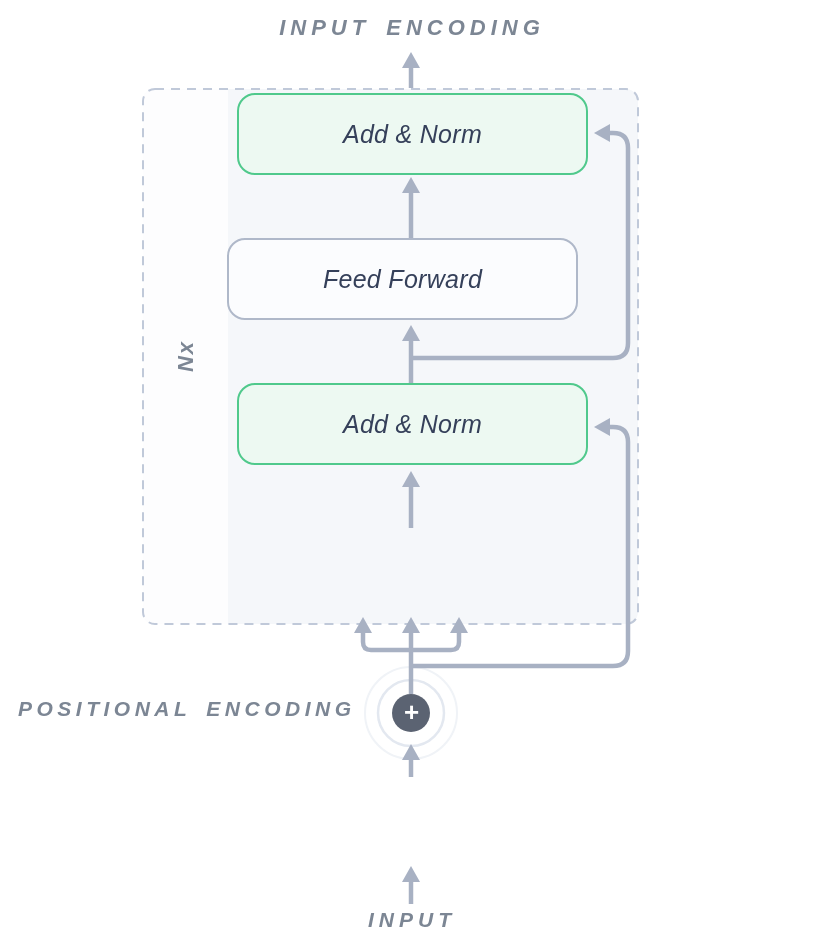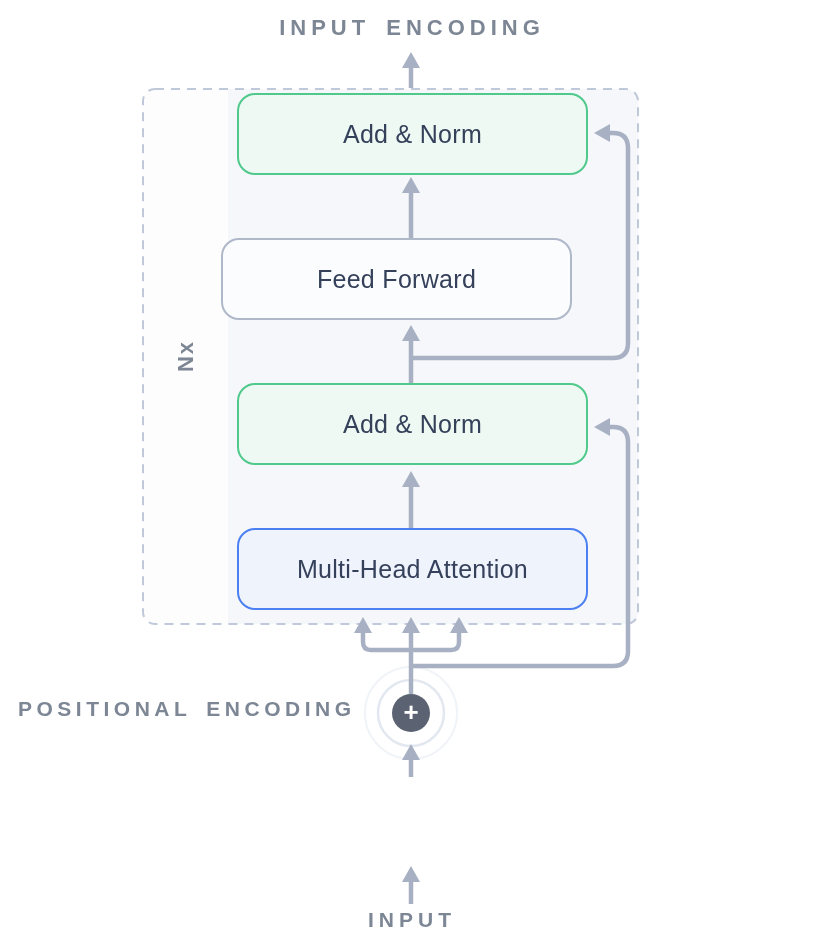--- a/index.html
+++ b/index.html
@@ -1,19 +1,20 @@
 <!DOCTYPE html>
 <html style="--page-bg: #FFFFFF; --panel-fill: #F5F7FA; --panel-strip-fill: #FDFDFE; --dashed-border: #C0C9D9; --line: #A8B1C3; --ring-inner: #E3E8F0; --ring-outer: #F0F3F7; --green-border: #50C98C; --green-fill: #EDF9F2; --slate-border: #AFB8C9; --slate-fill: #FBFCFE; --blue-border: #4C80F2; --blue-fill: #EEF3FC; --red-border: #F06C82; --red-fill: #FCF0F4; --block-text: #35405A; --caption-text: #7C8694; --plus-circle-fill: #5B6372; --plus-symbol-color: #FFFFFF;"><head>
 <meta charset="utf-8">
 <style>
   html,body{margin:0;padding:0;background:var(--page-bg,#fff);}
   .canvas{
     position:relative;width:830px;height:949px;overflow:hidden;
     font-family:"Liberation Sans","DejaVu Sans",sans-serif;
     background:var(--page-bg,#fff);
+    font-style:italic;
   }
   svg.wires{position:absolute;left:0;top:0;}
   svg .panel{fill:var(--panel-fill,#F5F7FA);}
   svg .strip{fill:var(--panel-strip-fill,#FDFDFE);}
   svg .dashed{fill:none;stroke:var(--dashed-border,#C0C9D9);stroke-width:2;stroke-dasharray:9 7;}
   svg .line{fill:none;stroke:var(--line,#A8B1C3);stroke-width:4.5;}
   svg .head{fill:var(--line,#A8B1C3);stroke:none;}
   svg .ring-outer{fill:none;stroke:var(--ring-outer,#F0F3F7);stroke-width:2;}
   svg .ring-inner{fill:none;stroke:var(--ring-inner,#E3E8F0);stroke-width:2.5;}
 
@@ -22,21 +23,21 @@
     display:flex;align-items:center;justify-content:center;
     font-size:25px;color:var(--block-text,#35405A);
     border:2.5px solid transparent;letter-spacing:.3px;
   }
   .block.green{border-color:var(--green-border,#50C98C);background:var(--green-fill,#EDF9F2);}
   .block.slate{border-color:var(--slate-border,#AFB8C9);background:var(--slate-fill,#FBFCFE);}
   .block.blue{border-color:var(--blue-border,#4C80F2);background:var(--blue-fill,#EEF3FC);}
   .block.red{border-color:var(--red-border,#F06C82);background:var(--red-fill,#FCF0F4);}
 
   .b-an1{left:237px;top:93px;width:351px;height:82px;}
-  .b-ff{left:221px;top:238px;width:351px;height:82px;}
+  .b-ff{left:227px;top:238px;width:351px;height:82px;}
   .b-an2{left:237px;top:383px;width:351px;height:82px;}
   .b-mha{left:237px;top:528px;width:351px;height:82px;}
   .b-ie{left:196px;top:778px;width:428px;height:81px;}
 
   .caption{
     position:absolute;color:var(--caption-text,#7C8694);
     font-weight:700;font-size:21px;line-height:24px;
     letter-spacing:5px;word-spacing:5px;white-space:nowrap;text-align:center;
   }
   .cap-top{left:0;width:824px;top:16px;text-align:center;font-size:22px;}
@@ -99,19 +100,18 @@
   </svg>
 
   <div class="caption cap-top">INPUT ENCODING</div>
   <div class="caption cap-nx">Nx</div>
   <div class="caption cap-pos">POSITIONAL ENCODING</div>
   <div class="caption cap-input">INPUT</div>
 
   <div class="block green b-an1">Add &amp; Norm</div>
   <div class="block slate b-ff">Feed Forward</div>
   <div class="block green b-an2">Add &amp; Norm</div>
-  <div class="block blue b-mha">Multi-Head Attention</div>
 
   <div class="plus-circle">
     <span>+</span>
   </div>
 
 </div>
 
 </body></html>

